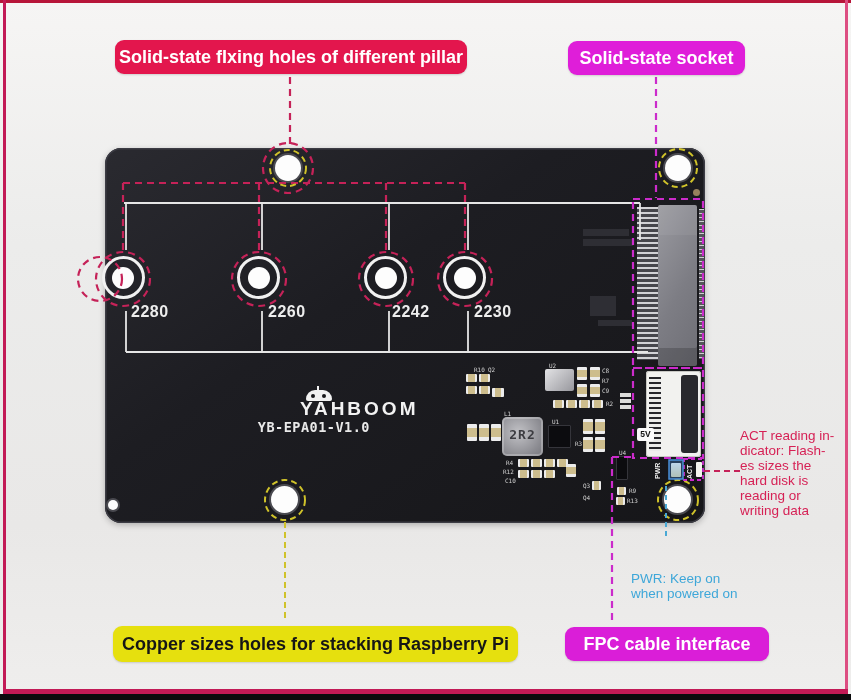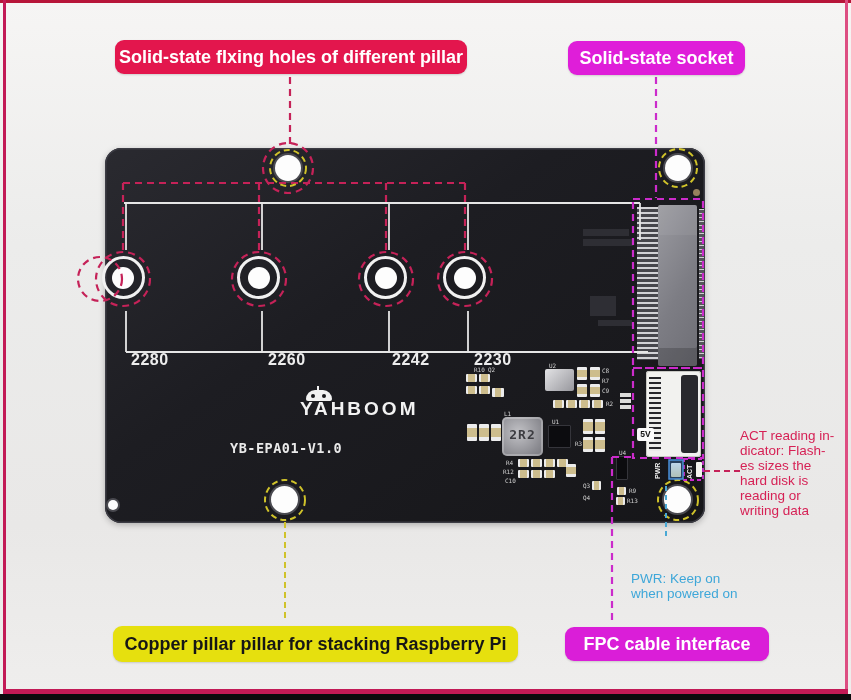--- a/index.html
+++ b/index.html
@@ -19,29 +19,29 @@
          background:linear-gradient(145deg,#2a2a30 0%,#1d1d22 40%,#161619 100%);
          border-radius:16px;box-shadow:inset 0 0 0 1.5px #3c3c44, 0 2px 6px rgba(0,0,0,.25);}
   #board *{position:absolute;}
 
   .hole-ring{width:43px;height:43px;border:3.5px solid #f1f1f1;border-radius:50%;box-sizing:border-box;}
   .hole-core{width:22px;height:22px;background:#fdfdfd;border-radius:50%;}
   .hole-plain{background:#fdfdfd;border-radius:50%;box-shadow:0 0 0 2px #4a4a50;}
   .screw{width:7px;height:7px;border-radius:50%;background:#97825e;}
 
   .mkey{left:367px;top:63px;font:bold 15px/18px "DejaVu Sans Mono",monospace;letter-spacing:.4px;color:#f0f0f0;}
-  .hole-label{position:absolute;top:155px;font:bold 16px "Liberation Sans",sans-serif;letter-spacing:.5px;color:#ededed;margin-top:48px;}
+  .hole-label{position:absolute;top:155px;font:bold 16px "Liberation Sans",sans-serif;letter-spacing:.5px;color:#ededed;}
 
   #logo{left:125px;top:250px;width:140px;text-align:center;font:bold 19px "Liberation Sans",sans-serif;
         letter-spacing:3px;color:#f2f2f2;}
   #robot-head{left:76px;top:-8px;width:26px;height:11px;background:#f2f2f2;border-radius:9px 9px 2px 2px;}
   #robot-head::before{content:"";position:absolute;left:11px;top:-4px;width:2px;height:4px;background:#f2f2f2;}
   #robot-head::after{content:"";position:absolute;left:5px;top:4px;width:4px;height:4px;border-radius:50%;
         background:#17171a;box-shadow:11px 0 0 #17171a;}
-  #model{left:125px;top:292px;width:140px;text-align:left;font:bold 13.5px "DejaVu Sans Mono",monospace;
+  #model{left:125px;top:271px;width:140px;text-align:right;font:bold 13.5px "DejaVu Sans Mono",monospace;
         letter-spacing:.5px;color:#e9e9e9;}
 
   
   #socket-comb{left:532px;top:59px;width:21px;height:153px;
         background:repeating-linear-gradient(to bottom,#d2d2d6 0 2px,#46464c 2px 5px);}
   #socket-body{left:553px;top:57px;width:39px;height:161px;border-radius:2px;
         background:linear-gradient(120deg,#9b9ba1 0%,#7d7d84 55%,#6e6e75 100%);
         box-shadow:inset 0 -18px 0 rgba(0,0,0,.18), inset 0 30px 0 rgba(255,255,255,.06);}
   #socket-pins-right{left:594px;top:61px;width:5px;height:150px;
         background:repeating-linear-gradient(to bottom,#cfcfd3 0 1.5px,#55555b 1.5px 4px);}
@@ -260,21 +260,21 @@
       <line x1="612" y1="457" x2="633" y2="457"></line>
       <line x1="612" y1="457" x2="612" y2="624"></line>
     </g>
     <rect x="684" y="459" width="19" height="21" fill="none" stroke="#cb2bcb" stroke-width="1.8" stroke-dasharray="4 3"></rect>
     <rect x="669" y="460" width="14" height="19" fill="rgba(70,140,220,0.35)" stroke="#4a90d9" stroke-width="1.5"></rect>
     <line x1="666" y1="486" x2="666" y2="538" stroke="#49a8d4" stroke-width="2" stroke-dasharray="5 4"></line>
   </svg>
 
   <div class="callout" id="callout-fixing">Solid-state fIxing holes of different pillar</div>
   <div class="callout" id="callout-socket">Solid-state socket</div>
-  <div class="callout" id="callout-copper">Copper pillar pillar for stacking Raspberry Pi</div>
+  <div class="callout" id="callout-copper">Copper sizes holes for stacking Raspberry Pi</div>
   <div class="callout" id="callout-fpc">FPC cable interface</div>
 
   <div class="note" id="act-note">
       <div>ACT reading in-</div>
       <div>dicator: Flash-</div>
       <div>es sizes the</div>
       <div>hard disk is</div>
       <div>reading or</div>
       <div>writing data</div>
     </div>

